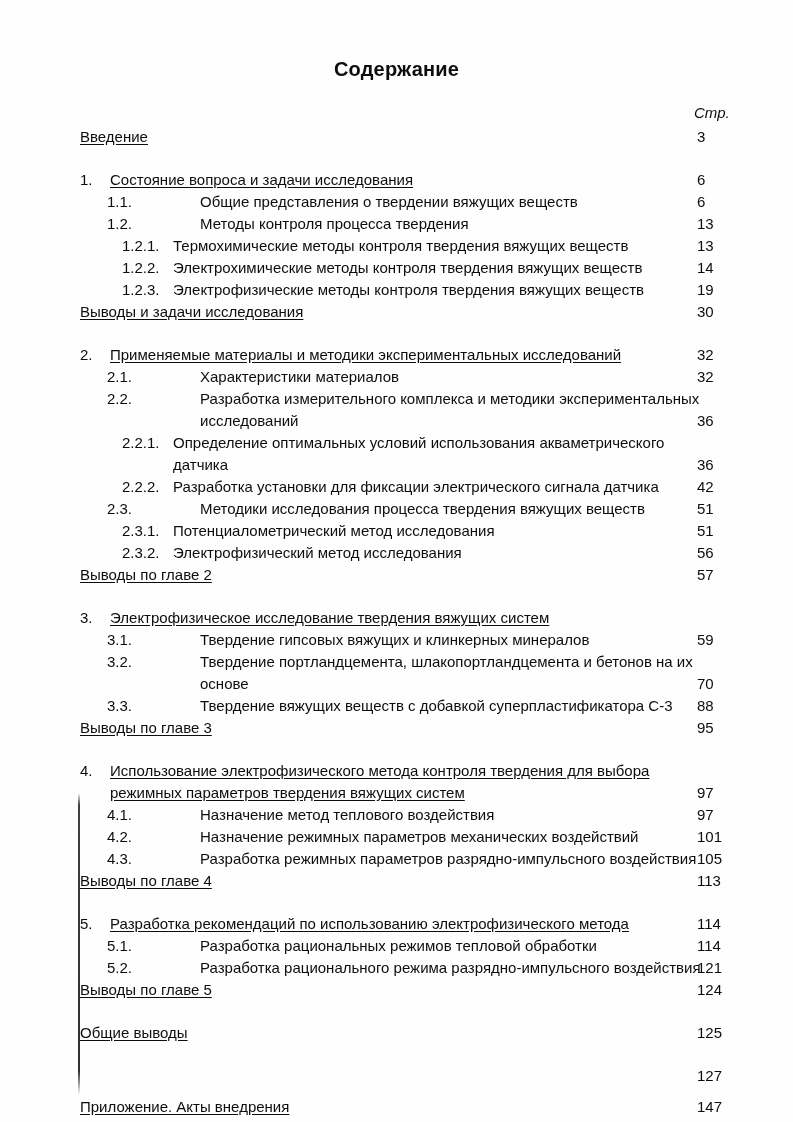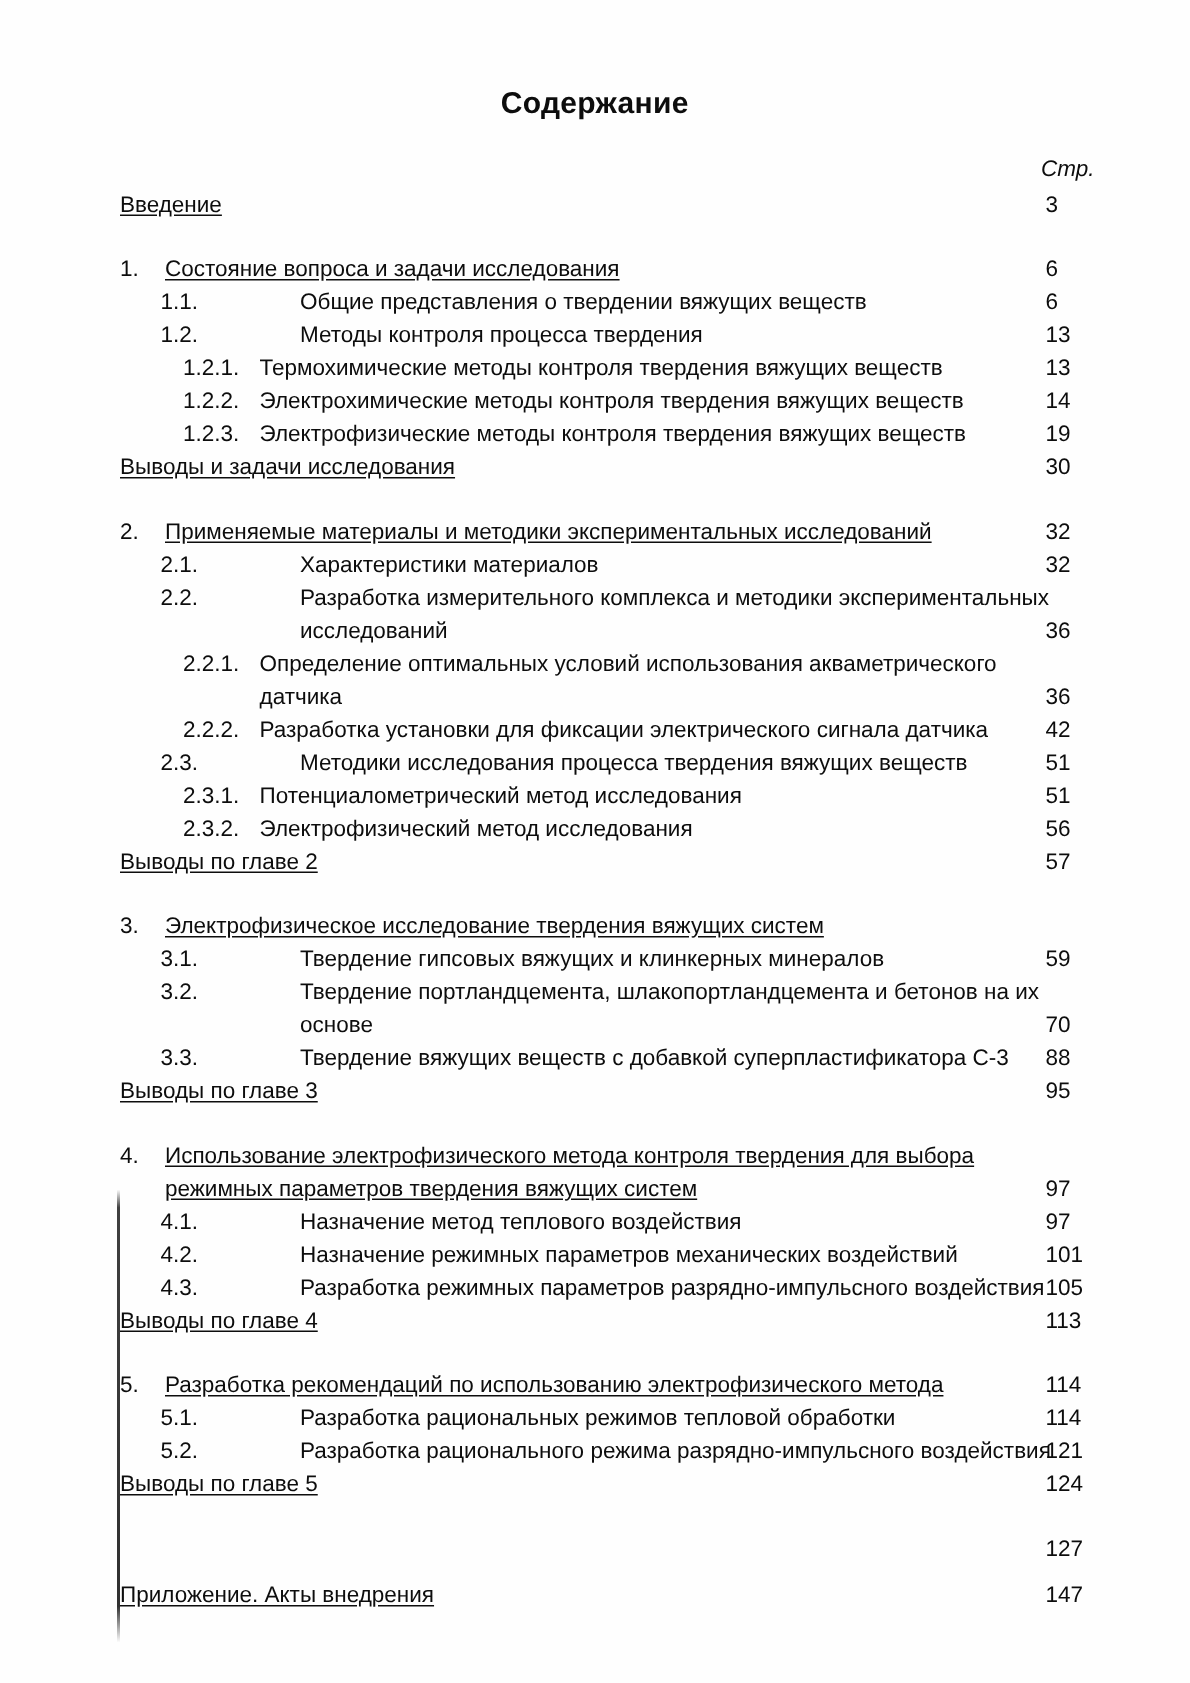--- a/index.html
+++ b/index.html
@@ -266,20 +266,24 @@
       <div class="row lvl1">
         <span class="num">5.2.</span>
         <span class="label">Разработка рационального режима разрядно-импульсного воздействия</span>
         <span class="pg">121</span>
       </div>
       <div class="row plain">
         <span class="label ul">Выводы по главе 5</span>
         <span class="pg">124</span>
       </div>
       <div class="row plain gap-lg">
+        <span class="label ul">Общие выводы</span>
+        <span class="pg">125</span>
+      </div>
+      <div class="row plain gap-lg">
         <span class="pg">127</span>
       </div>
       <div class="row plain gap-sm">
         <span class="label ul">Приложение. Акты внедрения</span>
         <span class="pg">147</span>
       </div>
     </div>
 
 </div>
 

